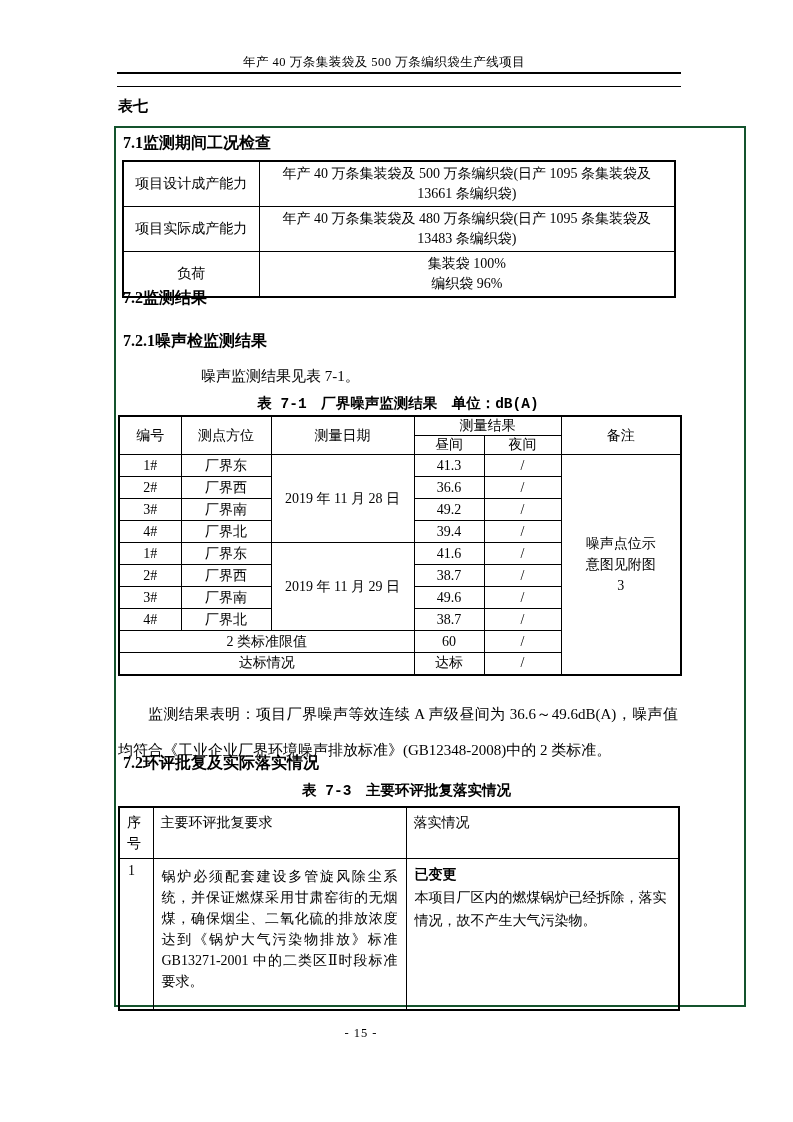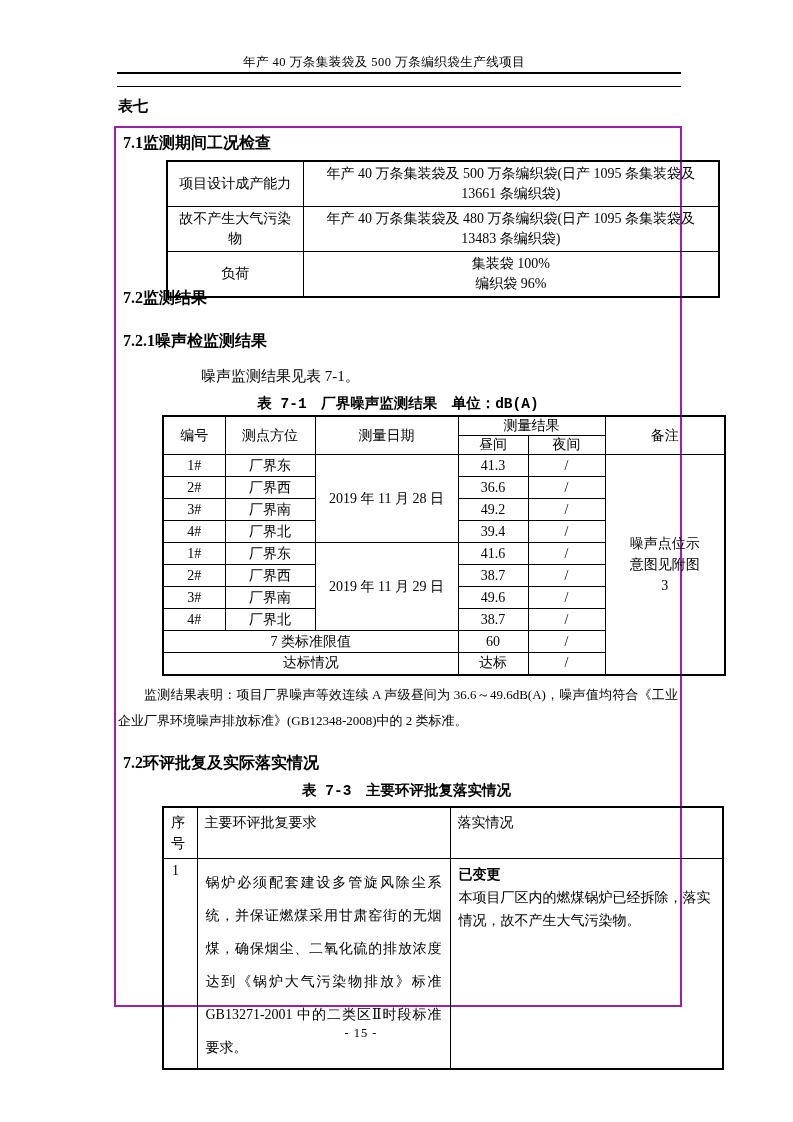--- a/index.html
+++ b/index.html
@@ -11,61 +11,61 @@
   }
   .doc-header-title {
     position:absolute; top:54px; left:0; width:768px;
     text-align:center; font-size:12.5px; letter-spacing:0.5px;
   }
   .header-rule-top   { position:absolute; top:72px; left:117px; width:564px; height:2px; background:#000; }
   .header-rule-bottom{ position:absolute; top:86px; left:117px; width:564px; height:1px; background:#000; }
   .table-seven-label { position:absolute; top:97px; left:118px; font-size:15px; font-weight:bold; }
 
   .content-frame {
-    position:absolute; left:114px; top:126px; width:568px; height:881px;
-    border:2px solid #a21caf;
+    position:absolute; left:114px; top:126px; width:632px; height:881px;
+    border:2px solid #14532d;
   }
   .sec-heading { position:absolute; left:7px; font-size:16px; font-weight:bold; white-space:nowrap; }
   .h-71  { top:5px; }
   .h-72  { top:160px; }
   .h-721 { top:203px; }
   .h-72b { top:625px; }
 
-  table { border-collapse:collapse; table-layout:fixed;margin-left:44px; }
+  table { border-collapse:collapse; table-layout:fixed; }
   td, th { border:1.5px solid #000; font-weight:normal; }
 
   .cond-table { position:absolute; top:32px; left:6px; width:554px; border:2px solid #000; font-size:14px; }
   .cond-table td { height:41px; text-align:center; vertical-align:middle; padding:2px 5px; line-height:20px; }
   .cond-label { width:136px; }
 
   .intro-line { position:absolute; top:239px; left:37px; font-size:15px;margin-left:48px; }
   .t71-caption, .t73-caption {
     position:absolute; left:0; width:564px; text-align:center;
     font-size:14.5px; font-weight:bold;font-family:Liberation Mono, monospace;
   }
   .t71-caption { top:266px; }
   .t73-caption { top:653px;padding-left:17px; }
 
   .noise-table { position:absolute; top:287px; left:2px; width:562px; border:2px solid #000; font-size:14px; }
   .noise-table th { height:19px; text-align:center; vertical-align:middle; padding:0 2px; }
   .noise-table td { height:22px; text-align:center; vertical-align:middle; padding:0 2px; }
   .remark-cell { padding:0 22px !important; line-height:21px; }
 
   .conclusion {
-    position:absolute; top:554px; left:2px; width:560px;
-    font-size:13px; line-height:26px; text-align:justify; text-indent:2em;
+    position:absolute; top:568px; left:2px; width:560px;
+    font-size:15px; line-height:36px; text-align:justify; text-indent:2em;
   }
 
   .approval-table { position:absolute; top:678px; left:2px; width:562px; border:2px solid #000; font-size:14px; }
   .approval-table th { height:48px; text-align:left; vertical-align:top; padding:4px 7px; line-height:21px; }
   .approval-table td { height:151px; vertical-align:top; padding:4px 8px; }
   .col-index { width:34px; }
   .col-req   { width:253px; }
   .idx-cell  { text-align:left; }
-  .req-cell  { line-height:33px; text-align:justify; padding-top:7px !important; }
+  .req-cell  { line-height:21px; text-align:justify; padding-top:7px !important; }
   .impl-cell { line-height:23px; text-align:left; }
   .impl-status { font-weight:bold; }
 
   .page-number {
     position:absolute; top:1026px; left:0; width:722px;
     text-align:center; font-size:12.5px; letter-spacing:1px;
   }
 </style>
 </head>
 <body>
@@ -82,21 +82,21 @@
 
     <div class="sec-heading h-71">7.1监测期间工况检查</div>
 
     <table class="cond-table">
       <tbody>
           <tr>
         <td class="cond-label">项目设计成产能力</td>
         <td>年产 40 万条集装袋及 500 万条编织袋(日产 1095 条集装袋及 13661 条编织袋)</td>
       </tr>
       <tr>
-        <td class="cond-label">故不产生大气污染物</td>
+        <td class="cond-label">项目实际成产能力</td>
         <td>年产 40 万条集装袋及 480 万条编织袋(日产 1095 条集装袋及 13483 条编织袋)</td>
       </tr>
       <tr>
         <td class="cond-label">负荷</td>
         <td>
           <div>集装袋 100%</div>
           <div>编织袋 96%</div>
         </td>
       </tr>
     </tbody>
@@ -175,21 +175,21 @@
         <td>49.6</td>
         <td>/</td>
       </tr>
       <tr>
         <td>4#</td>
         <td>厂界北</td>
         <td>38.7</td>
         <td>/</td>
       </tr>
       <tr>
-        <td colspan="3">7 类标准限值</td>
+        <td colspan="3">2 类标准限值</td>
         <td>60</td>
         <td>/</td>
       </tr>
       <tr>
         <td colspan="3">达标情况</td>
         <td>达标</td>
         <td>/</td>
       </tr>
     </tbody>
       </table>

